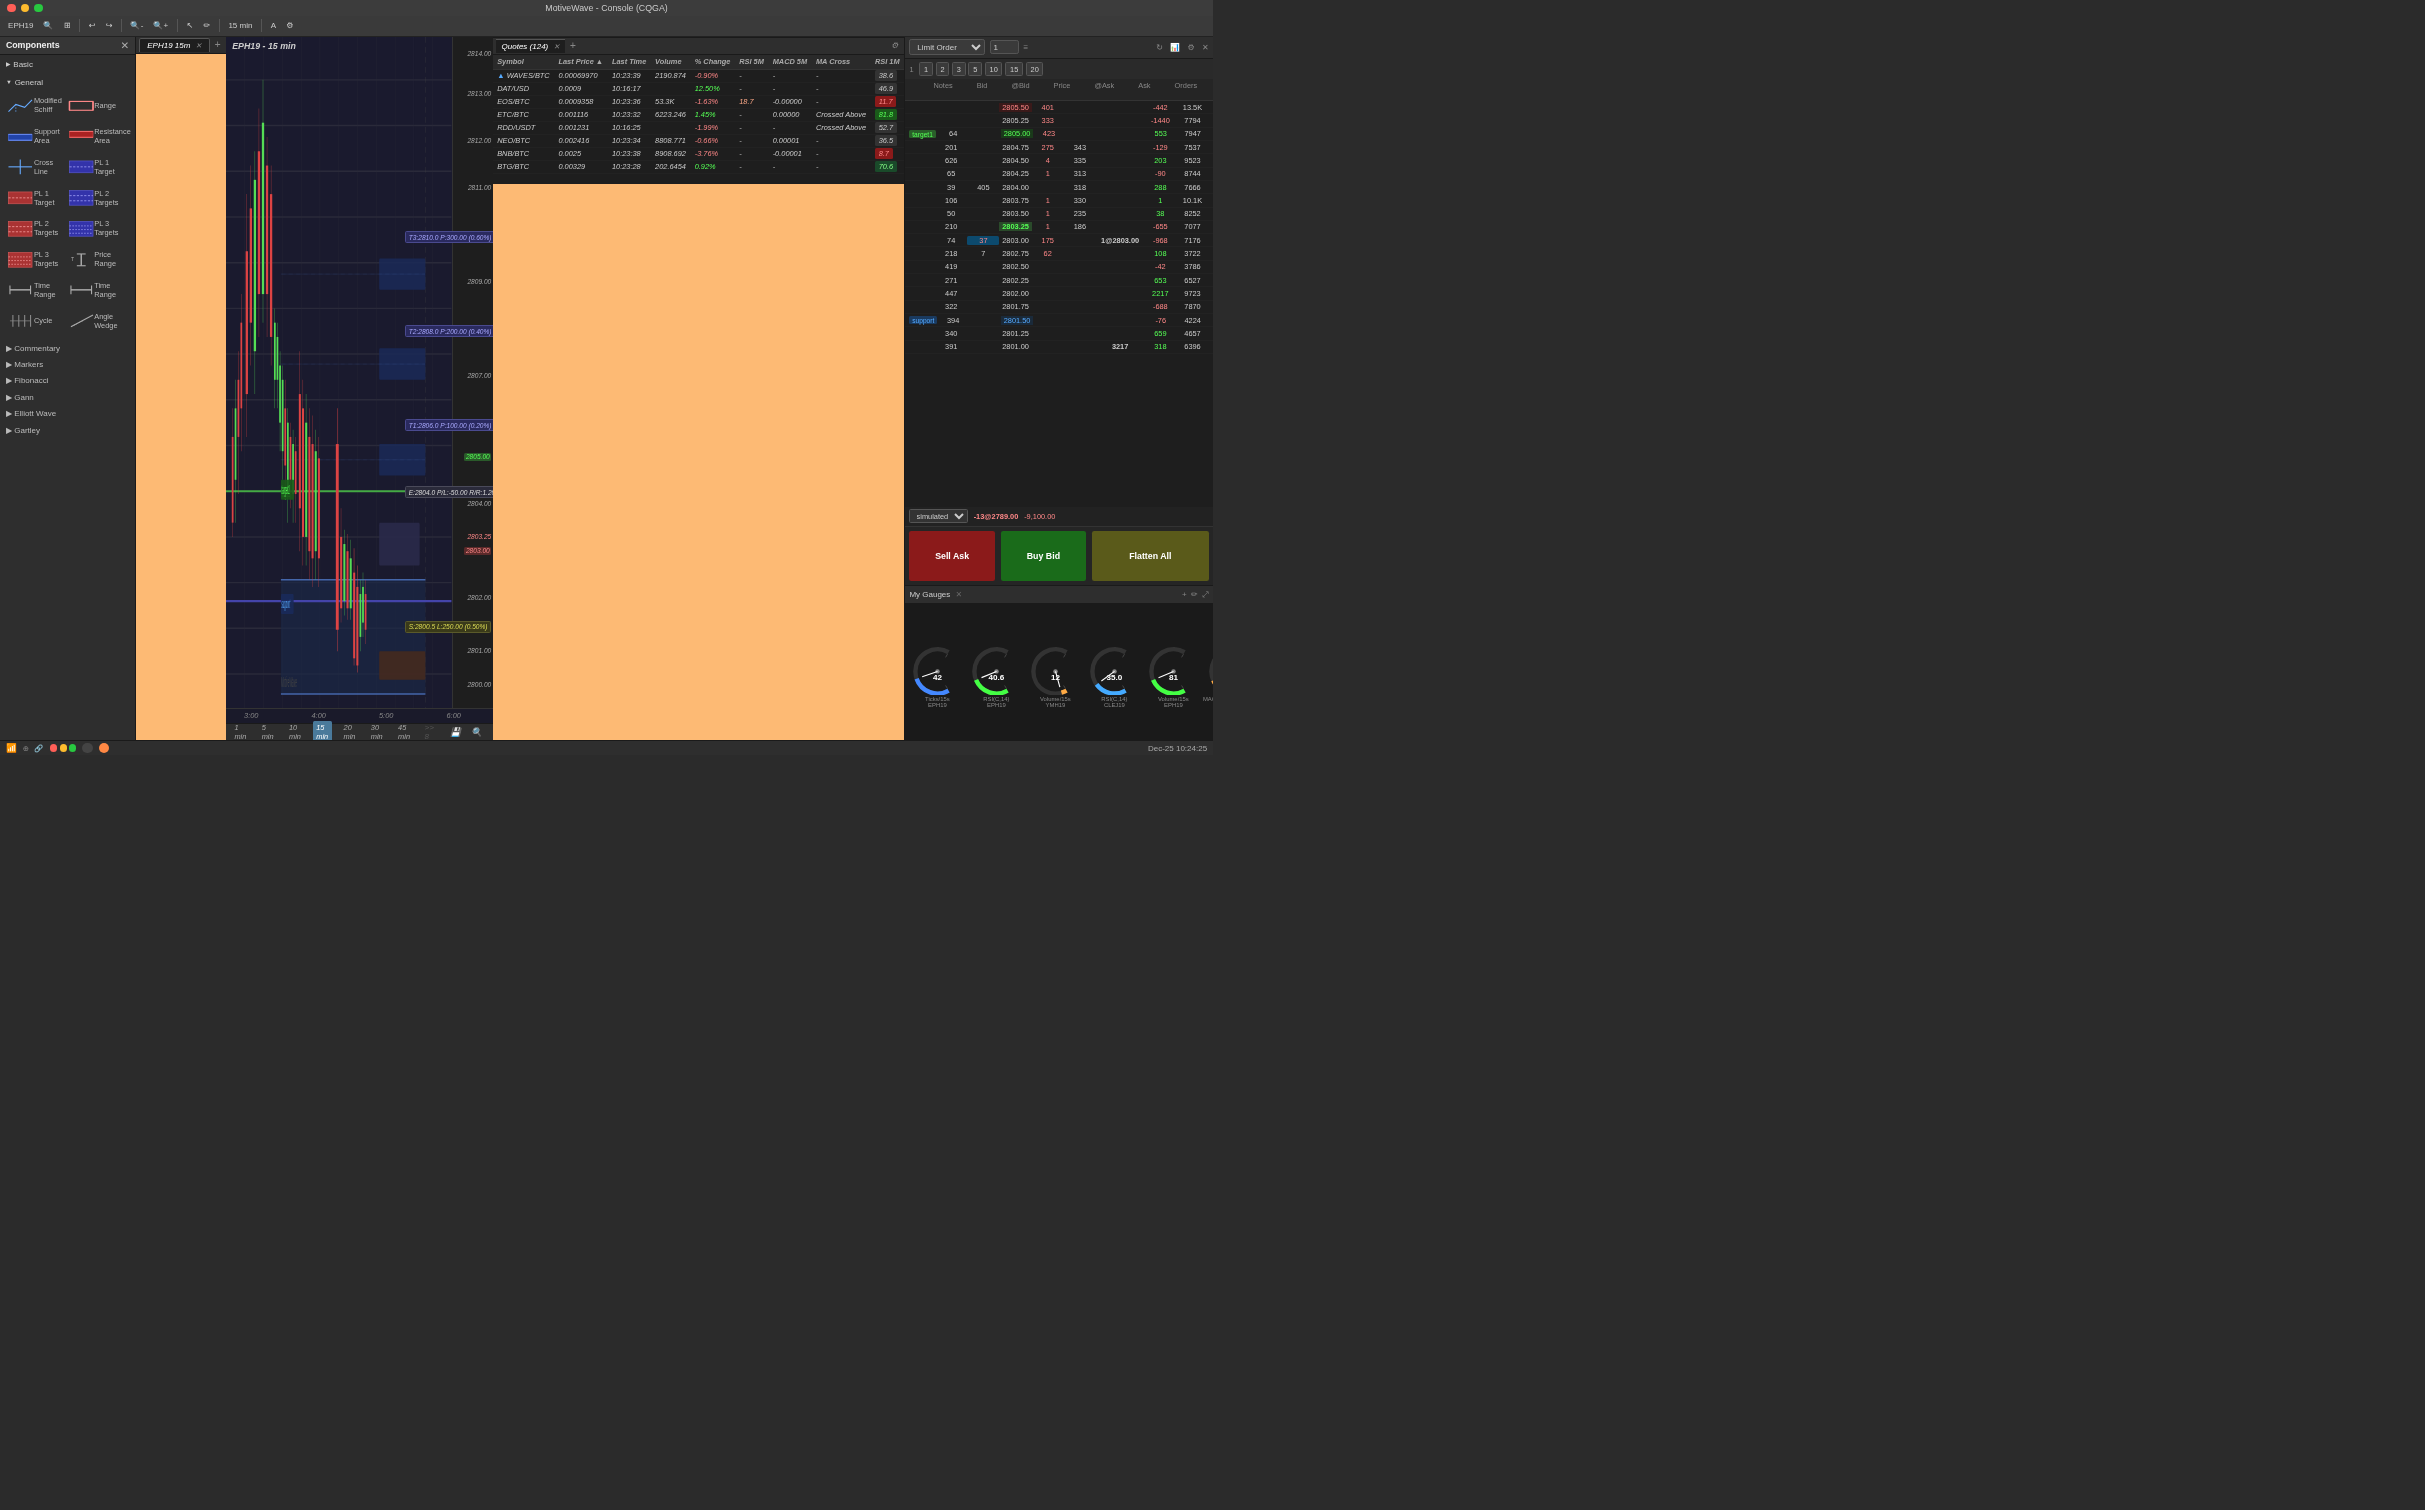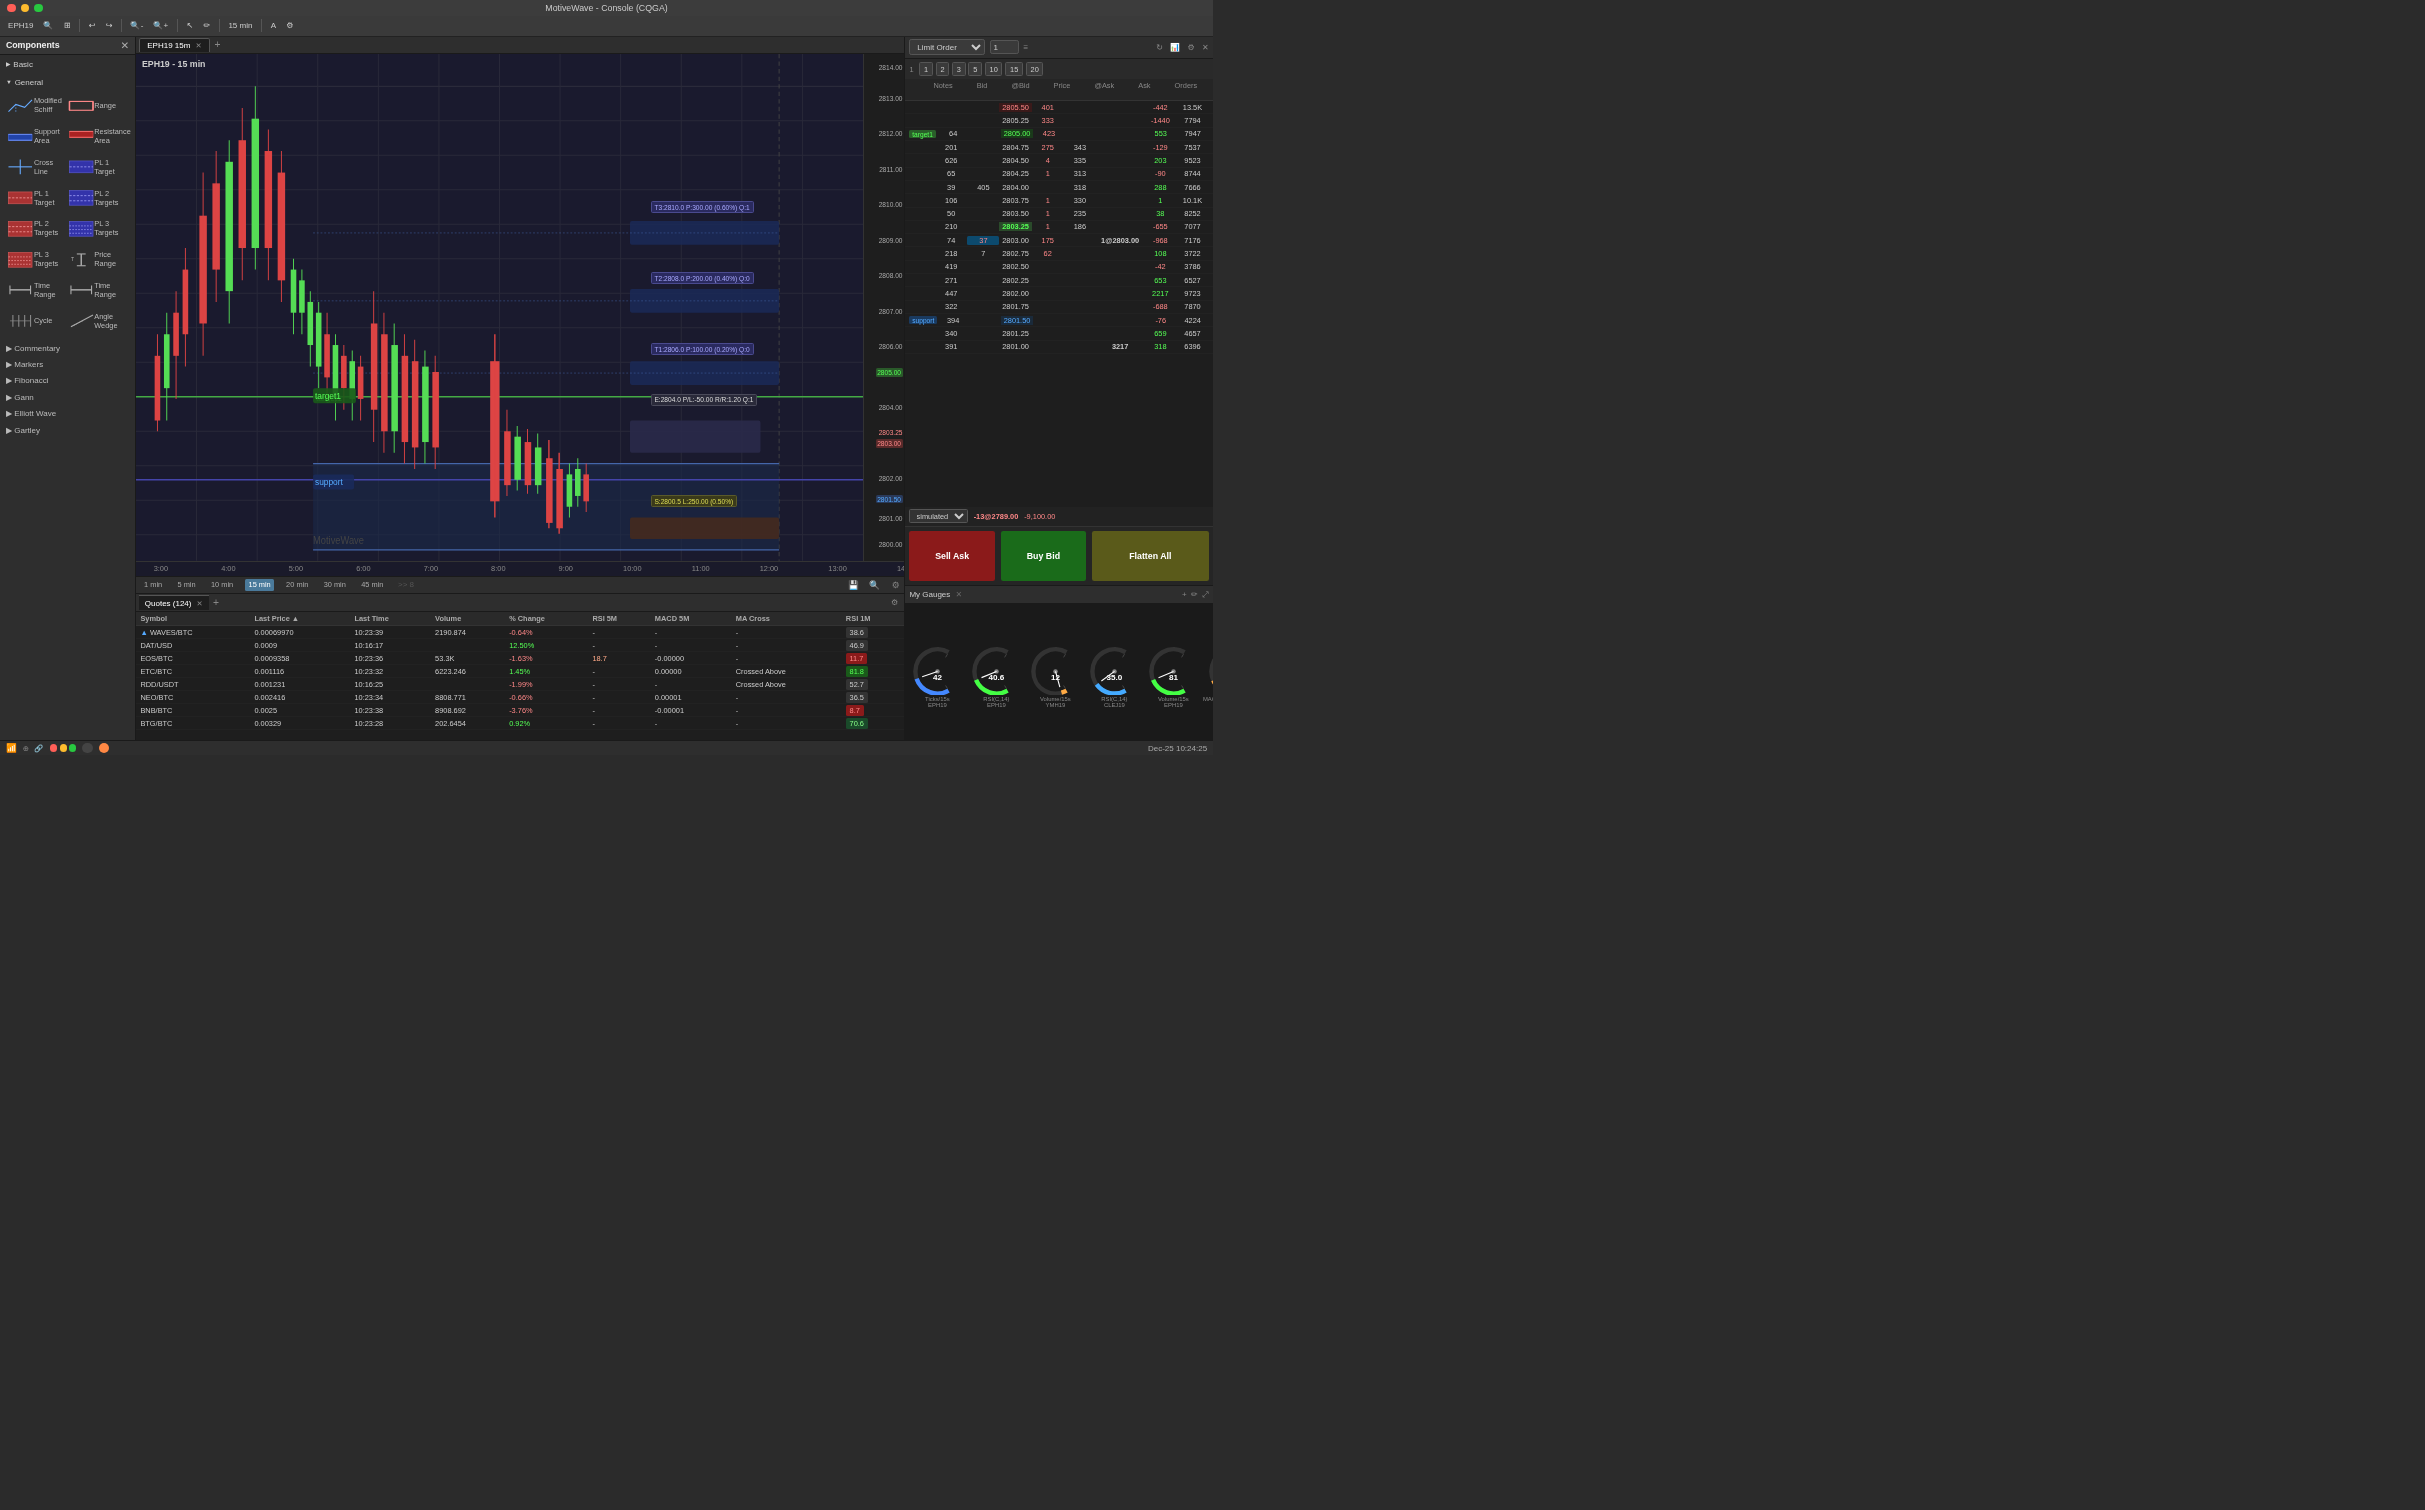--- a/index.html
+++ b/index.html
@@ -120,23 +120,24 @@
     .sidebar-item-label {
       font-size: 7.4px;
       color: #bbb;
       line-height: 1.2;
     }
 
     
     .center-area {
       flex: 1;
       display: flex;
-      flex-direction: column;
-      background: #1d4ed8;
+      flex-direction: row;
+      background: #fdba74;
       overflow: hidden;
+      font-style: italic;
     }
 
     
     .chart-tabs {
       display: flex;
       align-items: center;
       background: #2e2e2e;
       border-bottom: 0.7px solid #1a1a1a;
       height: 17.7px;
       padding: 0 2.9px;
@@ -1024,21 +1025,21 @@
             </tr>
           </thead>
           <tbody id="quotes-tbody">
           <tr>
       <td>
         <span style="color:#5af;margin-right:2.2px;">▲</span>WAVES/BTC
       </td>
       <td>0.00069970</td>
       <td>10:23:39</td>
       <td>2190.874</td>
-      <td style="color:#f88;">-0.64%</td>
+      <td style="color:#f88;">-0.90%</td>
       <td style="color:#ccc;">-</td>
       <td>-</td>
       <td>-</td>
       <td>
         <span style="background:#333;color:#ccc;padding:0.7px 3.7px;border-radius:1.5px;">38.6</span>
       </td>
     </tr>
               <tr>
       <td>
         DAT/USD

